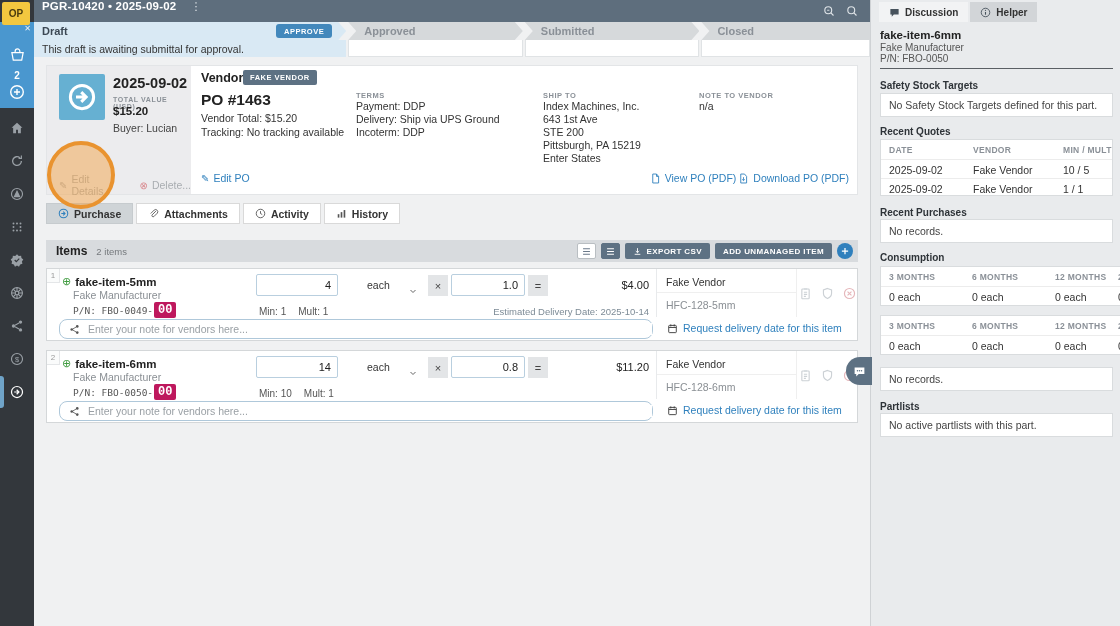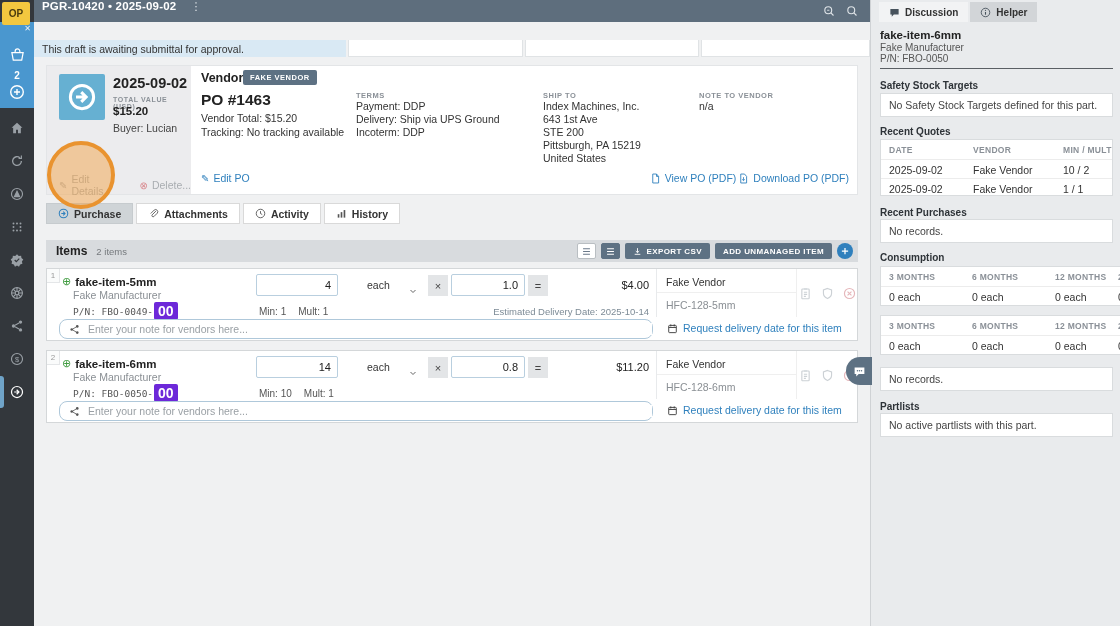--- a/index.html
+++ b/index.html
@@ -107,22 +107,22 @@
   .plus-circle svg { width:10px; height:10px; }
 
   
   .item-card { position:absolute; left:46px; width:812px; height:73px; background:#fff; border:1px solid #d4d7d9; z-index:2; }
   .row-num { position:absolute; left:0; top:0; width:13px; height:14px; font-size:8px; color:#999; background:#fafbfb;
              border-right:1px solid #e4e6e8; border-bottom:1px solid #e4e6e8; display:flex; align-items:center; justify-content:center; }
   .it-name { position:absolute; left:15px; top:6px; font-size:11.5px; font-weight:bold; color:#222; display:flex; gap:4px; align-items:center; }
   .it-plus { color:#3f9b3f; font-size:11px; font-weight:normal; }
   .it-mfr { position:absolute; left:26px; top:20px; font-size:10.5px; color:#8a8f94; }
   .it-pn { position:absolute; left:26px; top:33px; font-size:9.5px; color:#555; font-family:"DejaVu Sans Mono", monospace; display:flex; align-items:center; gap:1px; }
-  .pn-badge { background:#6d28d9; color:#fff; font-size:14px; font-weight:bold; padding:1px 4px; border-radius:2px;
-              font-family:Liberation Sans, sans-serif; }
+  .pn-badge { background:#be185d; color:#fff; font-size:12px; font-weight:bold; padding:1px 4px; border-radius:2px;
+              font-family:Liberation Mono, monospace; }
   .num-input { position:absolute; top:5px; height:22px; border:1px solid #b9cfdf; border-radius:2px; background:#fff;
                font-size:11px; color:#222; text-align:right; padding-right:6px; font-family:"Liberation Sans", sans-serif; }
   .qty-in { left:209px; width:82px; }
   .price-in { left:404px; width:74px; }
   .minmult { position:absolute; left:212px; top:37px; font-size:10px; color:#555; display:flex; gap:12px; }
   .unit { position:absolute; left:320px; top:10px; font-size:10.5px; color:#333; cursor:pointer; }
   .unit-chev { position:absolute; left:362px; top:12px; color:#666; }
   .unit-chev svg { width:8px; height:8px; }
   .op-box { position:absolute; top:6px; width:20px; height:21px; background:#e3e5e7; display:flex; align-items:center;
             justify-content:center; font-size:11px; color:#444; }
@@ -270,20 +270,35 @@
           <path d="m10.5 10.5 3.5 3.5"></path>
           <path d="M5.5 7h3" stroke-width="1.2"></path>
         </svg>
       <svg viewBox="0 0 16 16" fill="none" stroke="currentColor" stroke-width="1.5">
           <circle cx="7" cy="7" r="4.6"></circle>
           <path d="m10.5 10.5 3.5 3.5"></path>
         </svg>
     </span>
   </div>
 
+  <div class="flowbar">
+    <div class="seg seg-draft">
+      <span>Draft</span>
+      <button class="approve-btn">APPROVE</button>
+    </div>
+    <div class="seg seg-gray seg-a">
+        <span>Approved</span>
+      </div>
+    <div class="seg seg-gray seg-s">
+        <span>Submitted</span>
+      </div>
+    <div class="seg seg-gray seg-c">
+        <span>Closed</span>
+      </div>
+  </div>
   <div class="subbar">
     <div class="sub-draft">
         <span>This draft is awaiting submittal for approval.</span>
       </div>
     <div class="sub-cell sub-a"></div>
     <div class="sub-cell sub-s"></div>
     <div class="sub-cell sub-c"></div>
   </div>
 
   <div class="card">
@@ -321,21 +336,21 @@
       <div class="col-txt">Payment: DDP</div>
       <div class="col-txt">Delivery: Ship via UPS Ground</div>
       <div class="col-txt">Incoterm: DDP</div>
     </div>
     <div class="ship-col">
       <div class="col-hdr">SHIP TO</div>
       <div class="col-txt">Index Machines, Inc.</div>
       <div class="col-txt">643 1st Ave</div>
       <div class="col-txt">STE 200</div>
       <div class="col-txt">Pittsburgh, PA 15219</div>
-      <div class="col-txt">United States</div>
+      <div class="col-txt">Enter States</div>
     </div>
     <div class="note-col">
       <div class="col-hdr">NOTE TO VENDOR</div>
       <div class="col-txt">n/a</div>
     </div>
 
     <span class="link blue-link edit-po">
       <span class="pencil">✎</span>
       <span>Edit PO</span>
     </span>
@@ -584,21 +599,21 @@
     <div class="sb-h" style="top:126px">Recent Quotes</div>
     <div class="sb-table" style="top:139px; width:233px; height:57px">
       <div class="sb-trow">
         <span class="sb-th" style="left:8px">DATE</span>
         <span class="sb-th" style="left:92px">VENDOR</span>
         <span class="sb-th" style="left:182px">MIN / MULT</span>
       </div>
       <div class="sb-trow sb-border-t">
         <span class="sb-td" style="left:8px">2025-09-02</span>
         <span class="sb-td" style="left:92px">Fake Vendor</span>
-        <span class="sb-td" style="left:182px">10 / 2</span>
+        <span class="sb-td" style="left:182px">10 / 5</span>
       </div>
       <div class="sb-trow sb-border-t">
         <span class="sb-td" style="left:8px">2025-09-02</span>
         <span class="sb-td" style="left:92px">Fake Vendor</span>
         <span class="sb-td" style="left:182px">1 / 1</span>
       </div>
     </div>
 
     <div class="sb-h" style="top:207px">Recent Purchases</div>
     <div class="sb-box" style="top:219px">No records.</div>

